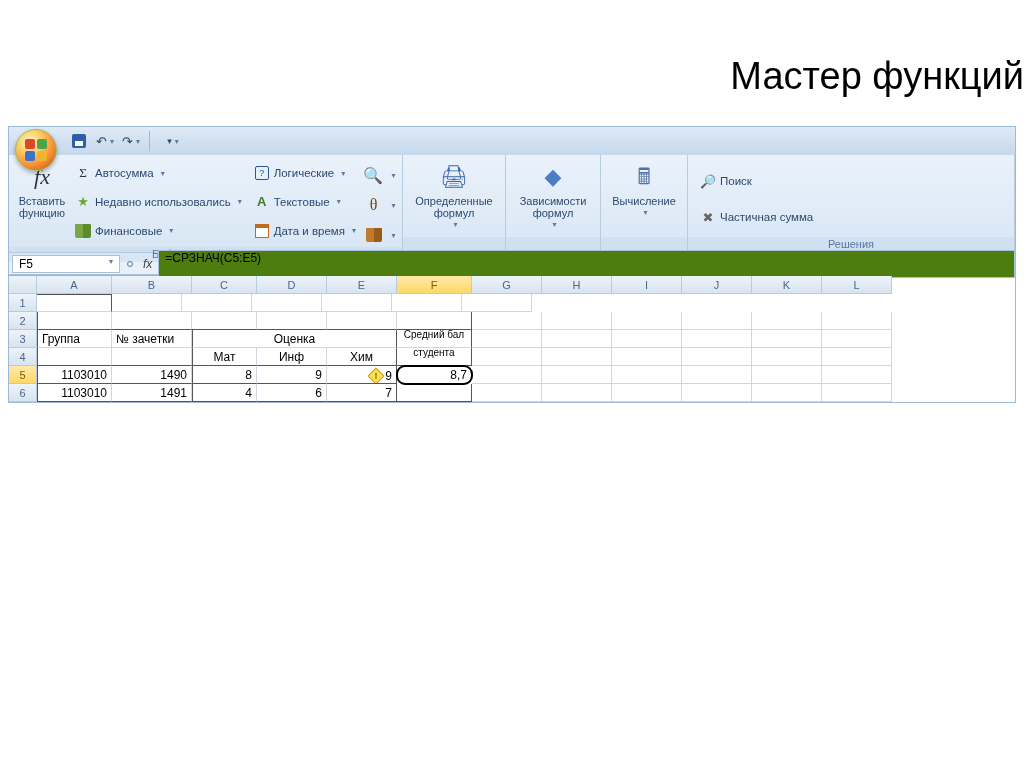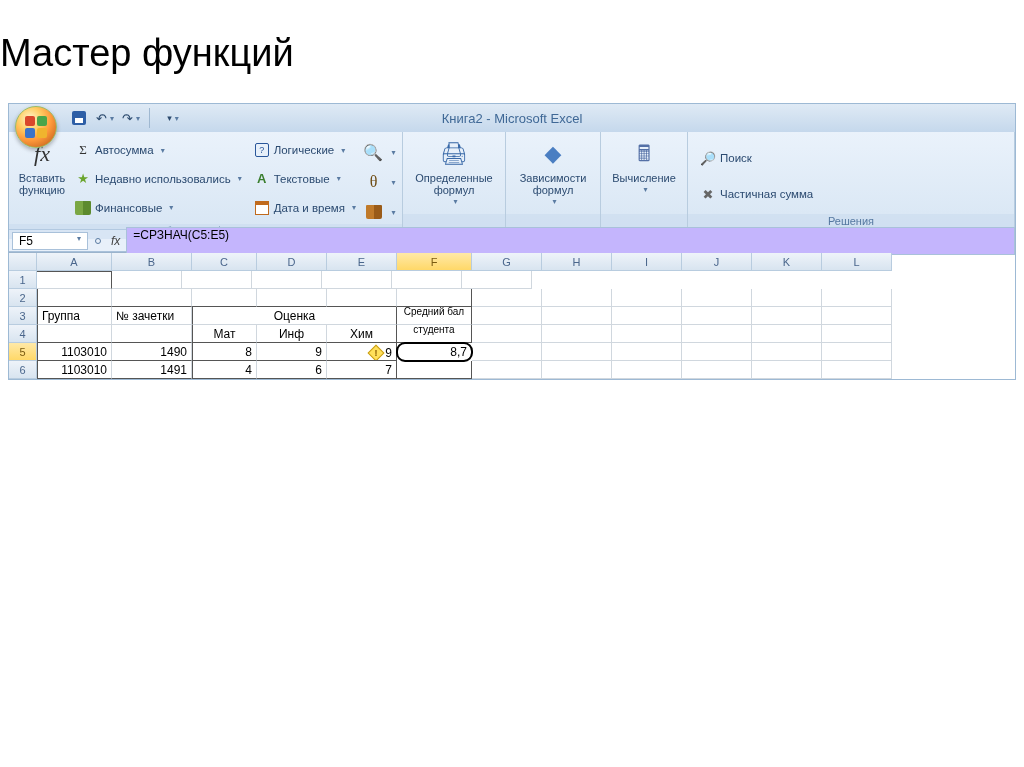--- a/index.html
+++ b/index.html
@@ -1,17 +1,17 @@
 <!DOCTYPE html>
 <html><head>
 <meta charset="utf-8">
 <style>
   * { box-sizing: border-box; margin: 0; padding: 0; }
   body { font-family: "Segoe UI", Tahoma, sans-serif; background: #fff; width: 1024px; height: 767px; overflow: hidden; }
-  .slide-title { text-align: left; font-size: 38px; font-weight: 400; padding: 32px 0 28px; color: #000; }
+  .slide-title { text-align: right; font-size: 38px; font-weight: 400; padding: 55px 0 28px; color: #000; }
   .excel-window { margin: 0 8px; border: 1px solid #9db9d4; background: #cfe0f1; }
   
   .titlebar { position: relative; height: 28px; background: linear-gradient(#dfeaf5,#c5d8ec); display:flex; align-items:center; }
   .office-btn { width:42px; height:42px; position:absolute; top:2px; left:6px; border-radius:50%; background: radial-gradient(circle at 35% 30%, #fff6d0, #ffcf66 30%, #ff9a3b 55%, #b04f12 100%); border:1px solid #9b6; box-shadow: 0 2px 4px rgba(0,0,0,.3); z-index:5; display:flex; align-items:center; justify-content:center; }
   .office-btn .quad { width:22px; height:22px; position:relative;}
   .office-btn .quad span{position:absolute;width:10px;height:10px;border-radius:2px;}
   .office-btn .quad .q1{top:0;left:0;background:#d9482b;}
   .office-btn .quad .q2{top:0;right:0;background:#4aa54a;}
   .office-btn .quad .q3{bottom:0;left:0;background:#3b73c9;}
   .office-btn .quad .q4{bottom:0;right:0;background:#f0b42e;}
@@ -31,24 +31,24 @@
   .big-btn { display:flex; flex-direction:column; align-items:center; justify-content:flex-start; width:54px; padding:4px 2px; font-size:11px; text-align:center; color:#2b4a70; line-height:12px;}
   .big-btn .ico { width:32px;height:32px;margin-bottom:2px;display:flex;align-items:center;justify-content:center;font-size:22px;}
   .stack { display:flex; flex-direction:column; justify-content:space-around; padding:2px 4px;}
   .small-btn { display:flex; align-items:center; gap:4px; font-size:11.5px; color:#2b4a70; padding:1px 2px; white-space:nowrap;}
   .small-btn .ico{width:16px;height:16px;display:inline-flex;align-items:center;justify-content:center;font-size:13px;}
   .dd::after{content:"▾"; font-size:8px; color:#5a7ba2; margin-left:3px;}
   .icon-only{width:34px;display:flex;flex-direction:column;align-items:center;gap:6px;padding-top:6px;}
   .icon-only .ico{width:22px;height:22px;font-size:16px;display:flex;align-items:center;justify-content:center;}
   
   .formula-bar { display:flex; align-items:center; background:#e8f0fa; border-bottom:1px solid #a9c1da; height:22px; font-size:12px;}
-  .name-box { width:76px; background:#fff; border:1px solid #a9c1da; margin:1px 3px; padding:1px 6px; display:flex; align-items:flex-start; justify-content:space-between;}
+  .name-box { width:108px; background:#fff; border:1px solid #a9c1da; margin:1px 3px; padding:1px 6px; display:flex; align-items:flex-start; justify-content:space-between;}
   .name-box .ddarr{font-size:8px;color:#5a7ba2;}
   .fx-label{font-style:italic;color:#444;font-size:12px;padding:0 6px;}
-  .formula-input{flex:1;background:#c4b5fd;border:1px solid #a9c1da;height:28px;padding:0 6px;font-size:12px;}
+  .formula-input{flex:1;background:#4d7c0f;border:1px solid #a9c1da;height:28px;padding:0 6px;font-size:12px;}
   
   .grid { background:#fff; border-top:1px solid #9bb3cc; font-size:12px; color:#000;}
   .col-headers{display:flex;height:18px;}
   .corner{width:28px;background:linear-gradient(#eef3f9,#d8e4f0);border-right:1px solid #b8ccdf;border-bottom:1px solid #b8ccdf;}
   .col-h{background:linear-gradient(#eef3f9,#d8e4f0);border-right:1px solid #b8ccdf;border-bottom:1px solid #b8ccdf;text-align:center;font-size:11px;color:#4a668c;line-height:18px;}
   .col-h.sel{background:linear-gradient(#ffe9a8,#ffd868);color:#7a5b11;}
   .row{display:flex;height:18px;}
   .row-h{width:28px;background:linear-gradient(#eef3f9,#d8e4f0);border-right:1px solid #b8ccdf;border-bottom:1px solid #b8ccdf;text-align:center;font-size:11px;color:#4a668c;line-height:18px;}
   .row-h.sel{background:linear-gradient(#ffe9a8,#ffd868);color:#7a5b11;}
   .cell{border-right:1px solid #d0d7de;border-bottom:1px solid #d0d7de;padding:0 4px;line-height:18px;overflow:hidden;white-space:nowrap;}
@@ -105,21 +105,20 @@
     </div>
     <div class="qat">
       <div class="qbtn">
           <span class="ic-save"></span>
         </div>
       <div class="qbtn dd">↶</div>
       <div class="qbtn dd">↷</div>
       <div class="qat-sep"></div>
       <div class="qbtn dd" style="font-size:9px;">▾</div>
     </div>
-    <div class="window-title">Книга2 - Microsoft Excel</div>
   </div>
 
 
   <div class="ribbon">
 
     <div class="ribbon-group" style="flex:0 0 auto;">
       <div class="group-body">
         <div class="big-btn">
           <span class="ico ic-fx">fx</span>
           <span>Вставить функцию</span>

